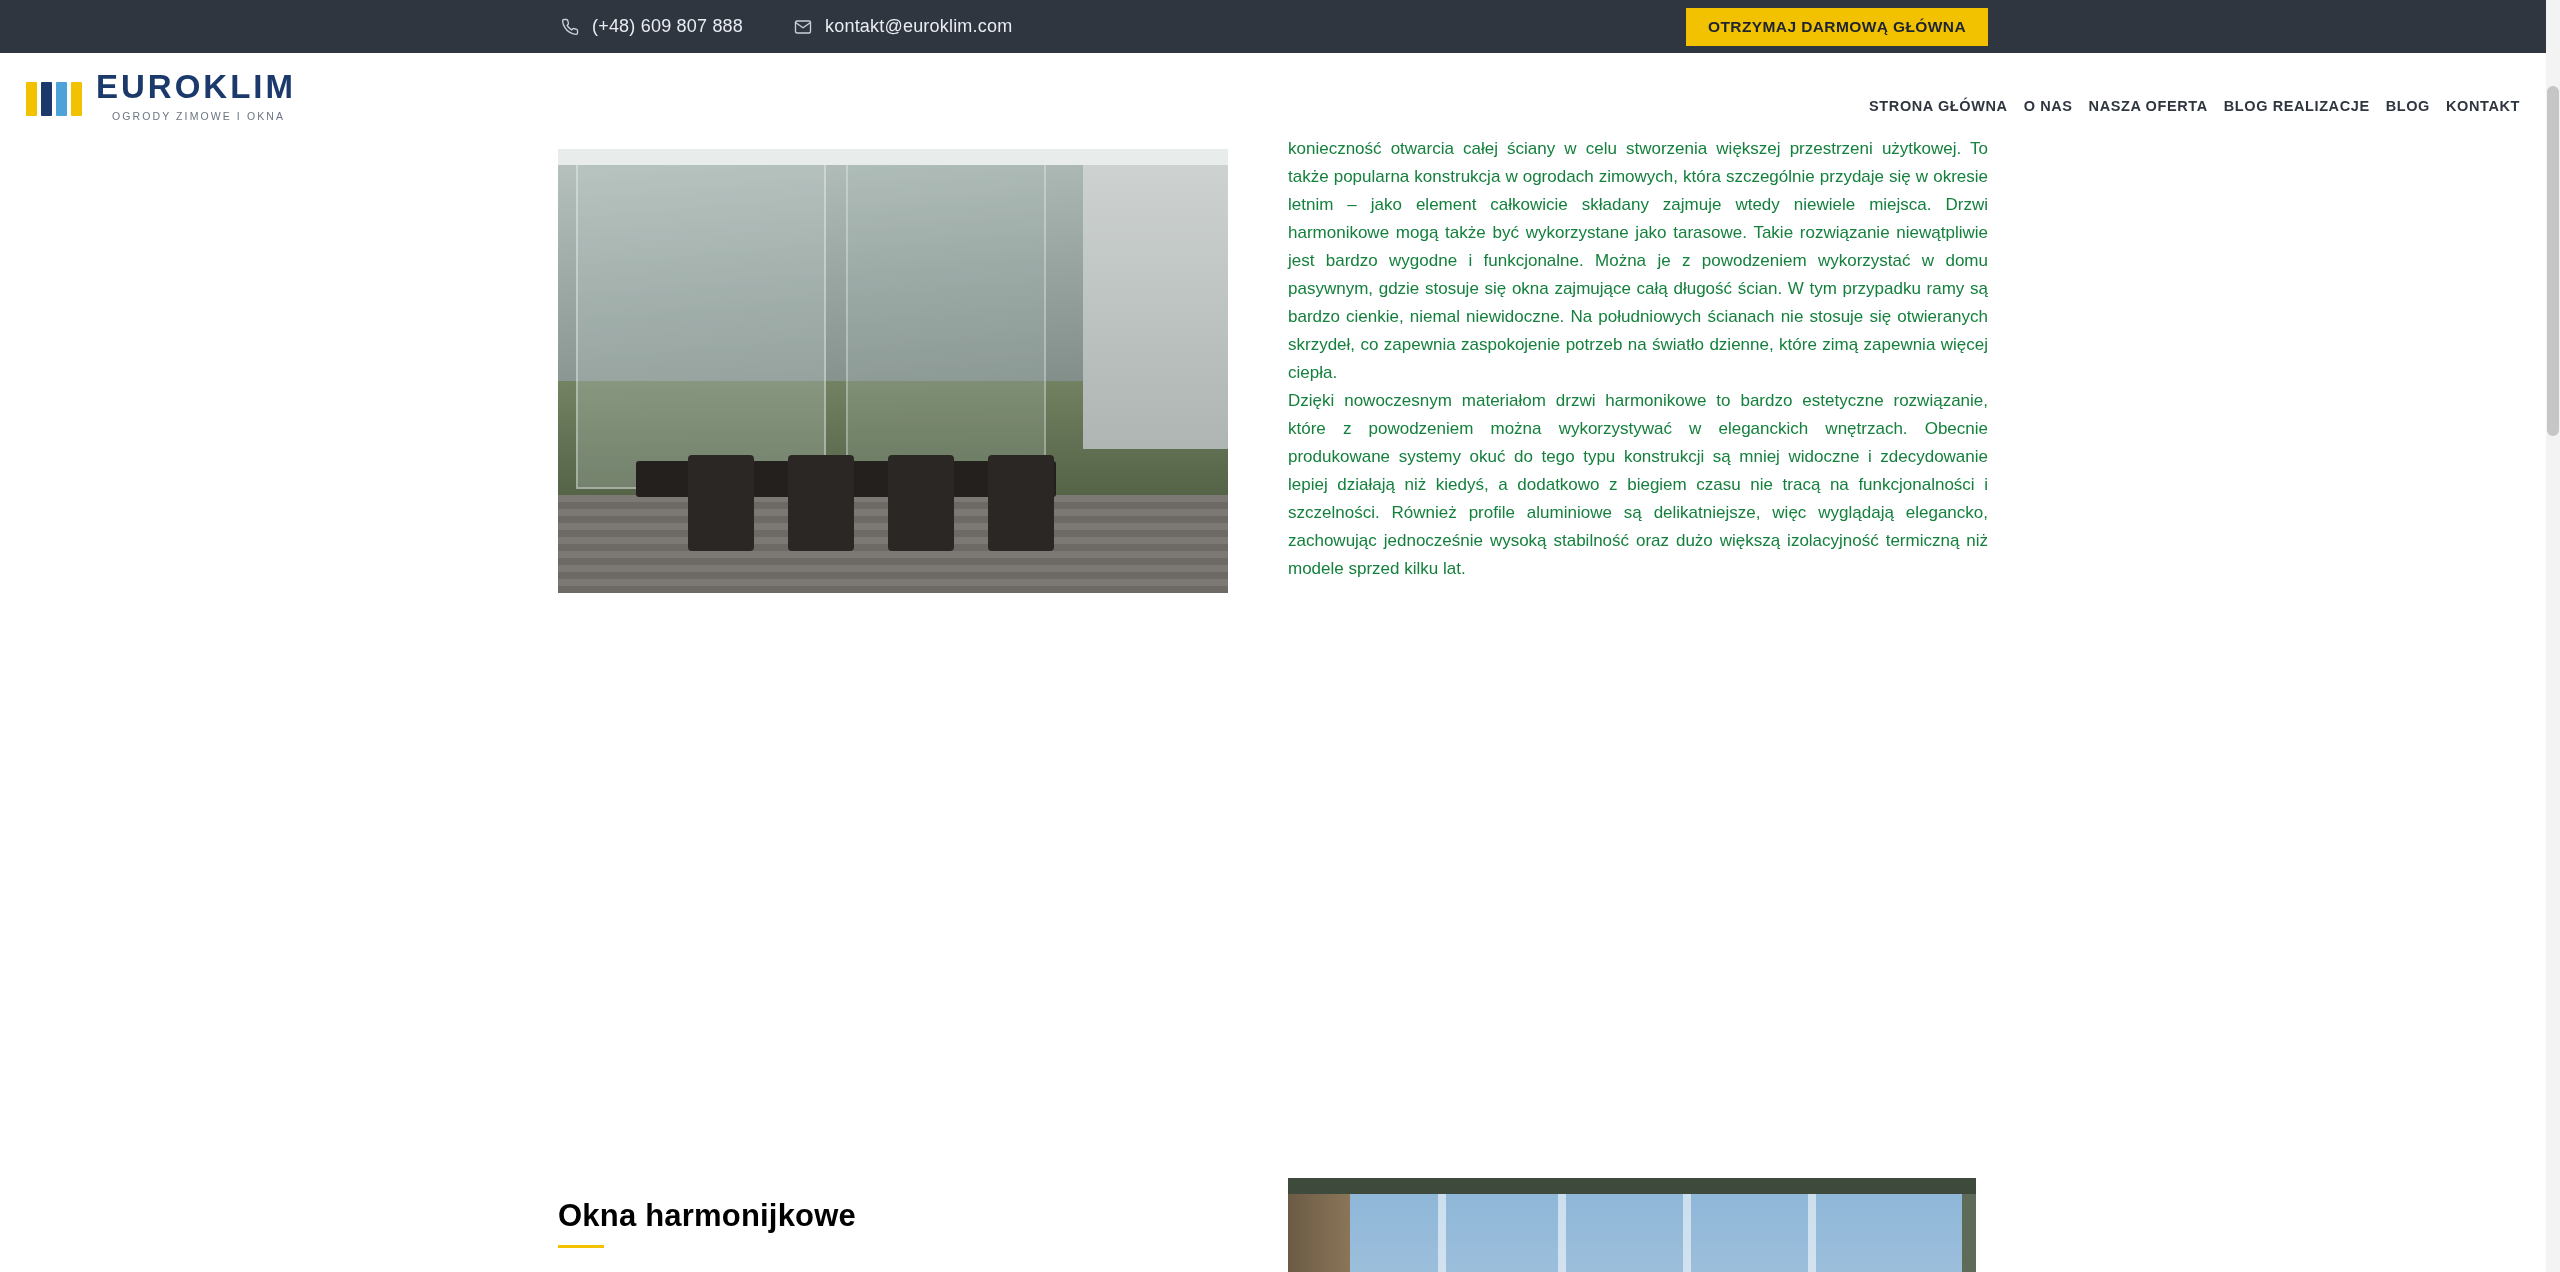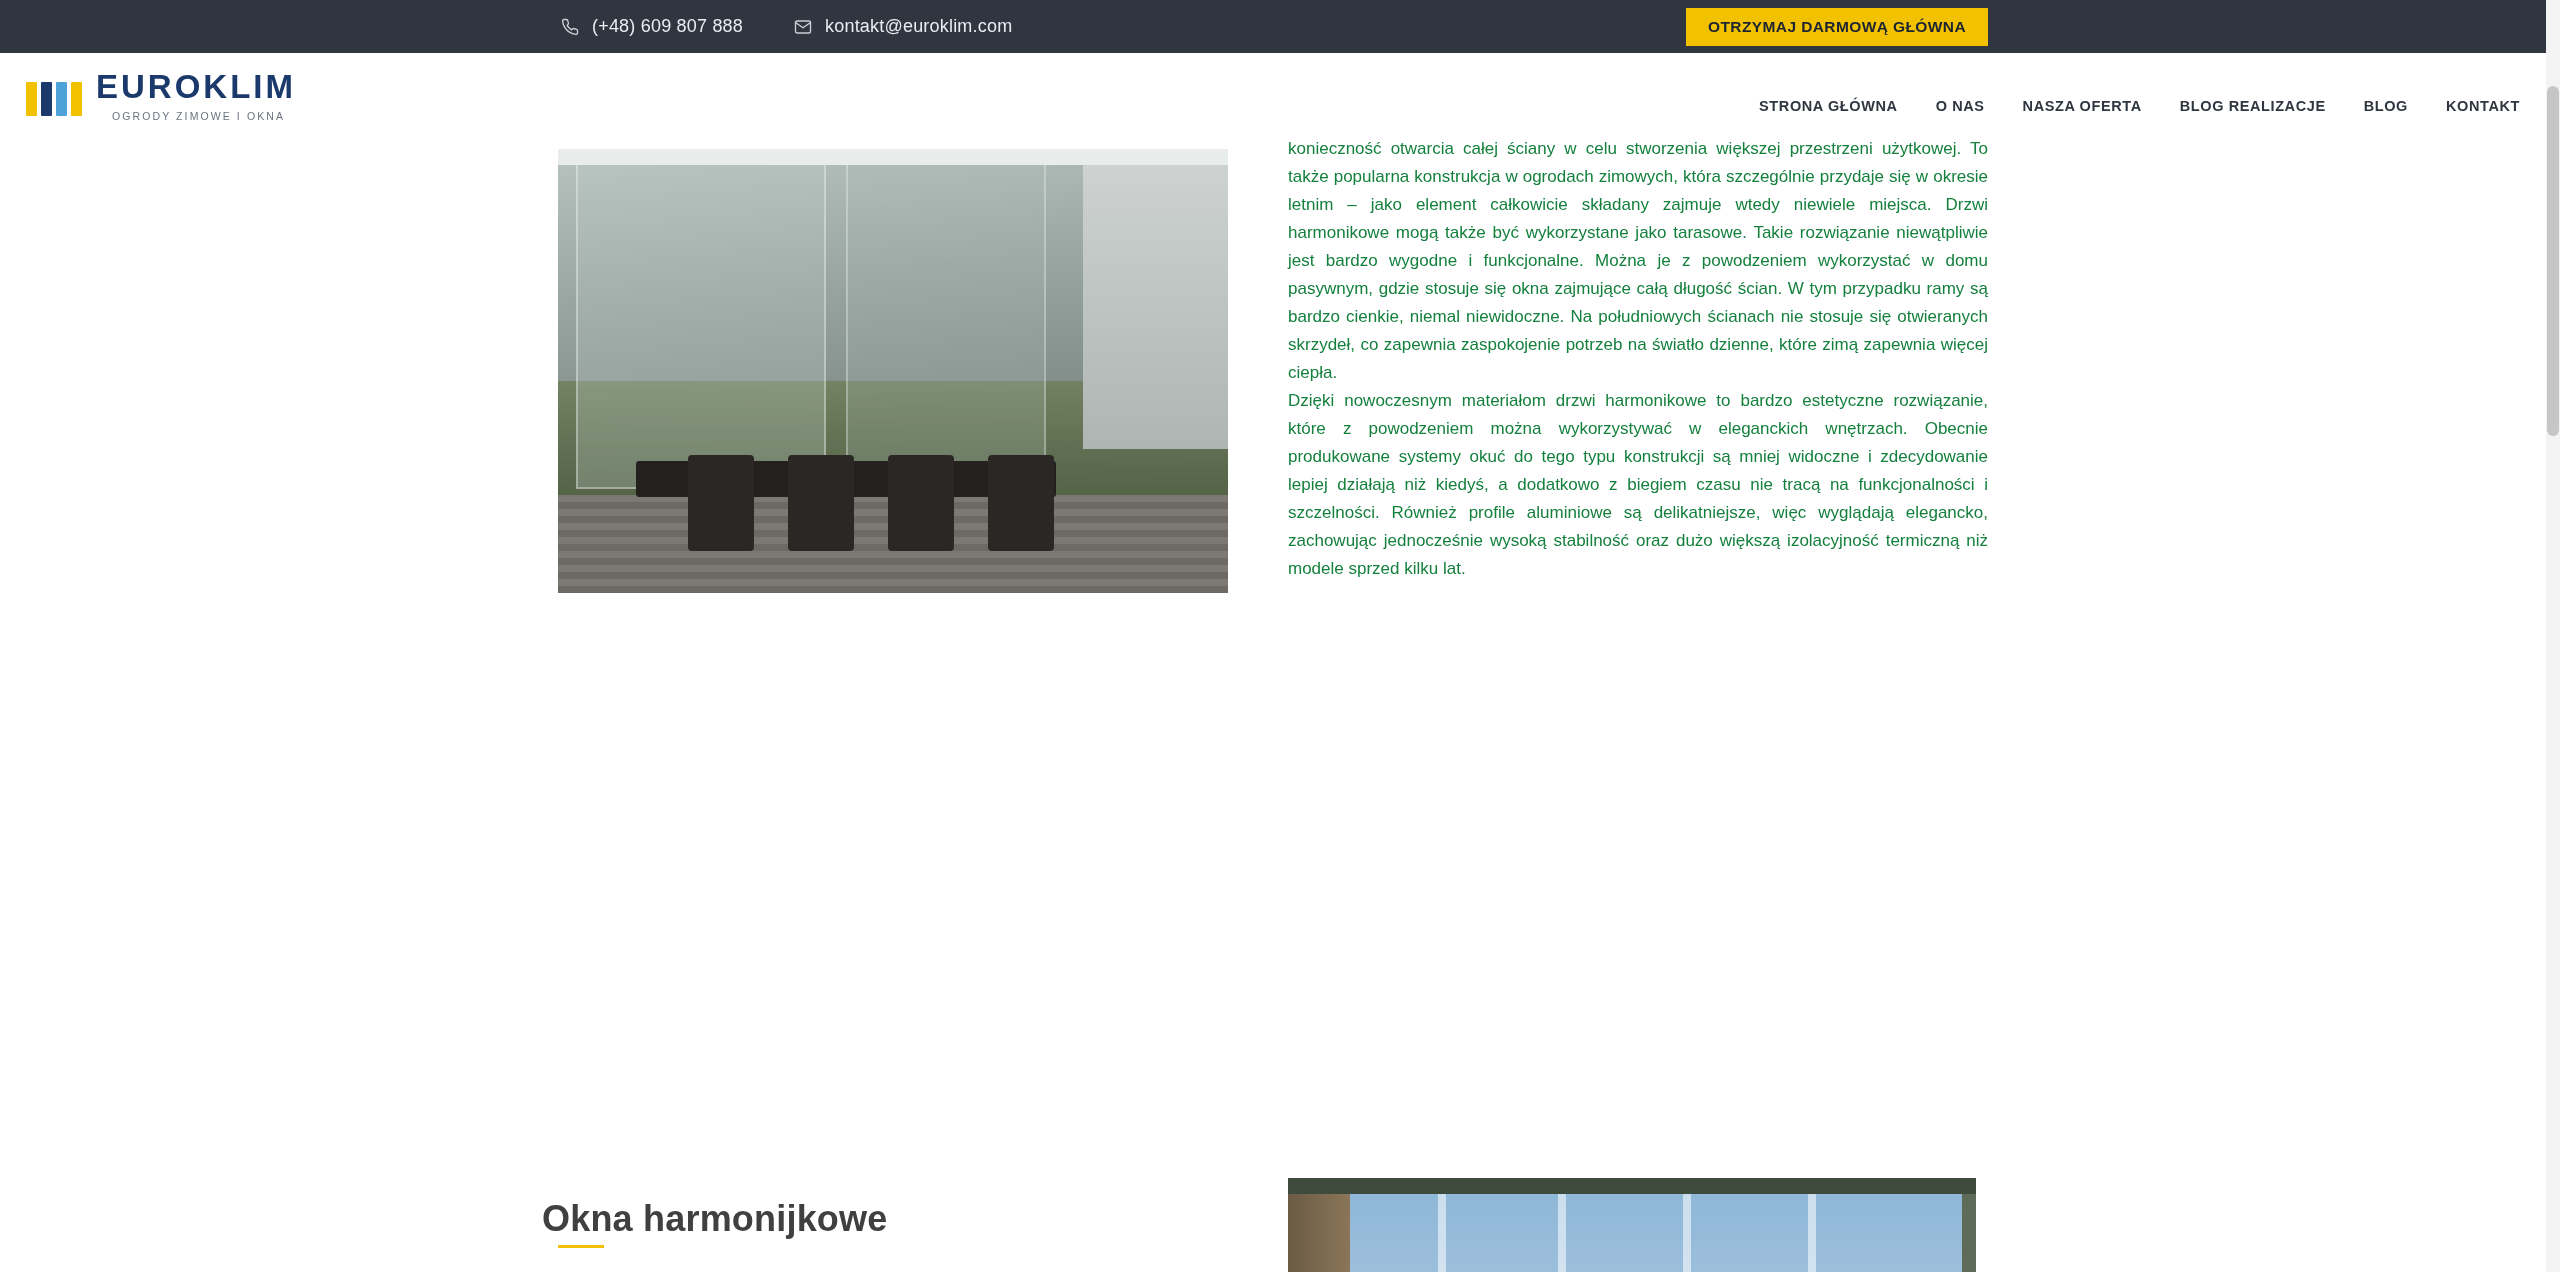--- a/index.html
+++ b/index.html
@@ -83,21 +83,21 @@
   .logo-text { padding-top: 2px; }
   .logo-name { font-size: 33px; font-weight: bold; letter-spacing: 3px; color: #1b3a6b; line-height: 1; }
   .logo-sub { font-size: 10.5px; letter-spacing: 2.1px; color: #6b7480; margin-top: 7px; margin-left: 16px; }
 
   .nav {
     position: absolute;
     right: 40px;
     top: 45px;
     display: flex;
     align-items: center;
-    gap: 38px;
+    gap: 16px;
   }
   .nav a {
     font-size: 14.5px;
     font-weight: bold;
     letter-spacing: .6px;
     color: #2f3640;
     text-decoration: none;
     white-space: nowrap;
   }
   .nav a.active { color: #2f3640; }
@@ -139,24 +139,24 @@
     text-align: justify;
     font-family: "Liberation Sans", sans-serif;
   }
   .p + .p { margin-top: 0px; }
   .fadetop { position: absolute; left: 1288px; top: -14px; width: 700px; height: 22px; background: linear-gradient(180deg,#ffffff 35%, rgba(255,255,255,0)); z-index: 3; }
 
   
   .sec2 { position: relative; margin-top: 10px; height: 475px; }
   .h2 {
     position: absolute;
-    left: 542px; top: 553px;
-    font-size: 36px;
+    left: 558px; top: 553px;
+    font-size: 31px;
     font-weight: bold;
-    color: #404040;
+    color: #000000;
     letter-spacing: .2px;
   }
   .h2-underline {
     position: absolute;
     left: 558px; top: 600px;
     width: 46px; height: 3px;
     background: #f2c200;
   }
   .img-interior {
     position: absolute;

